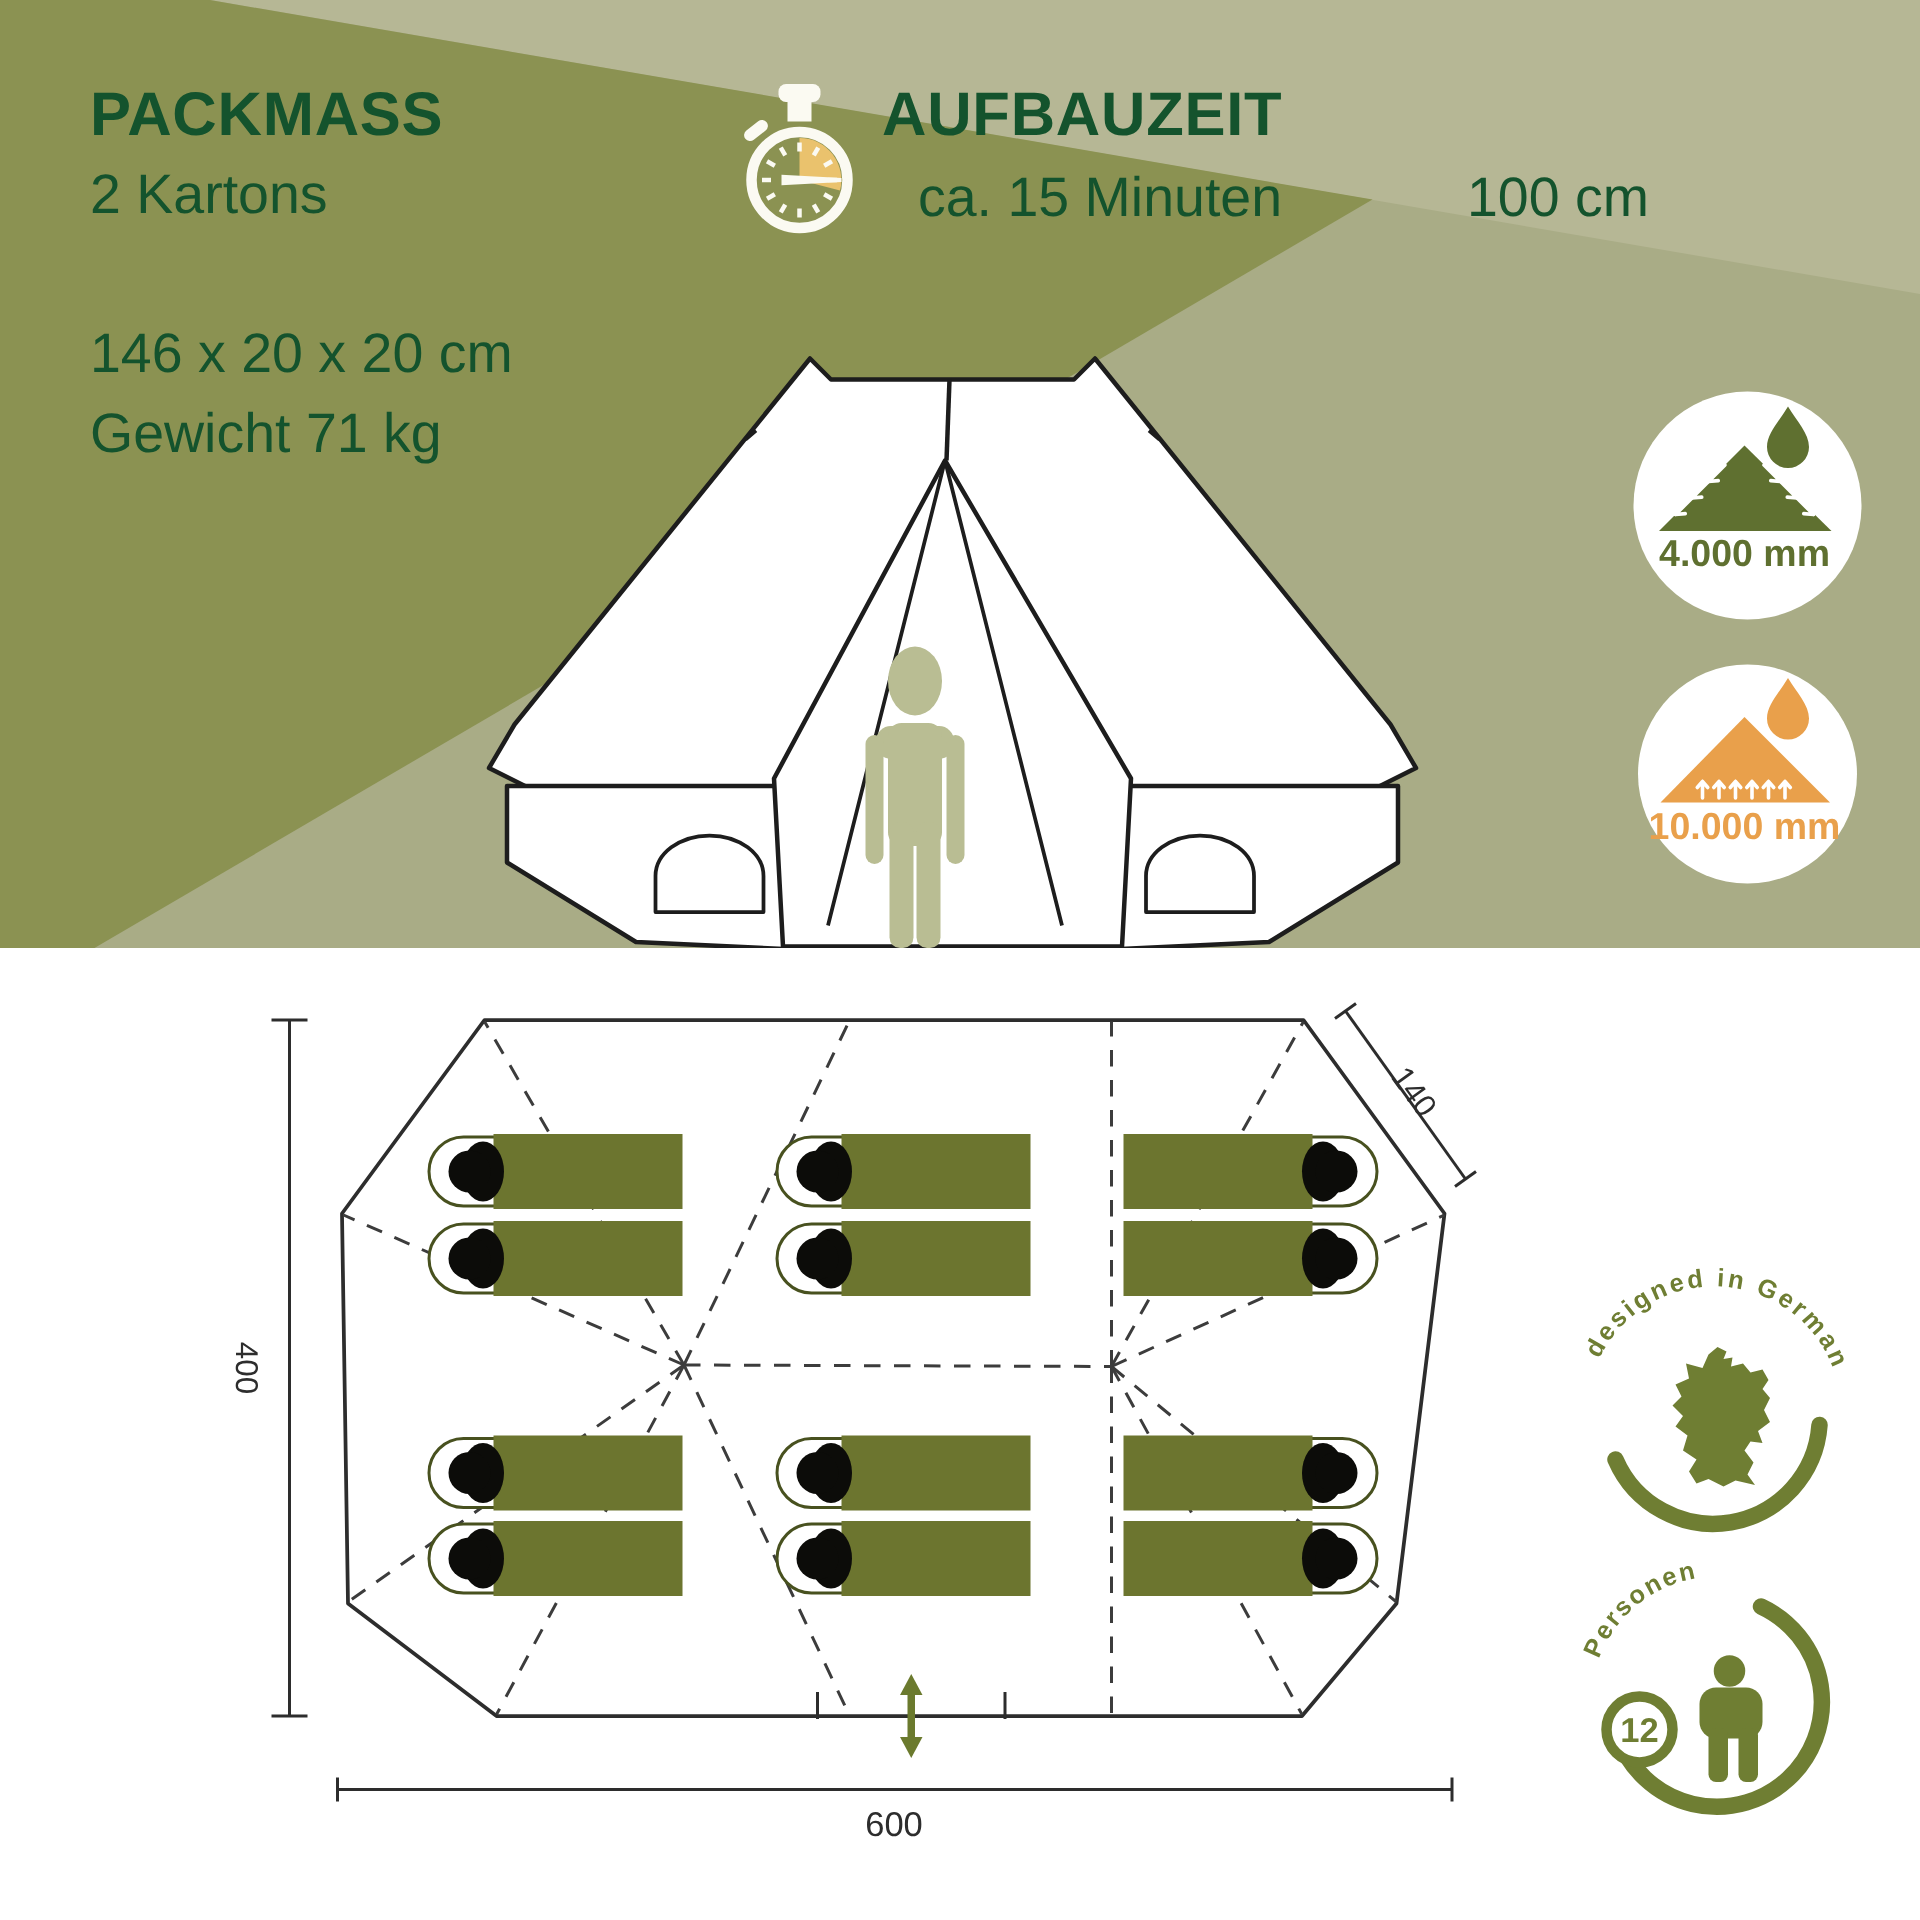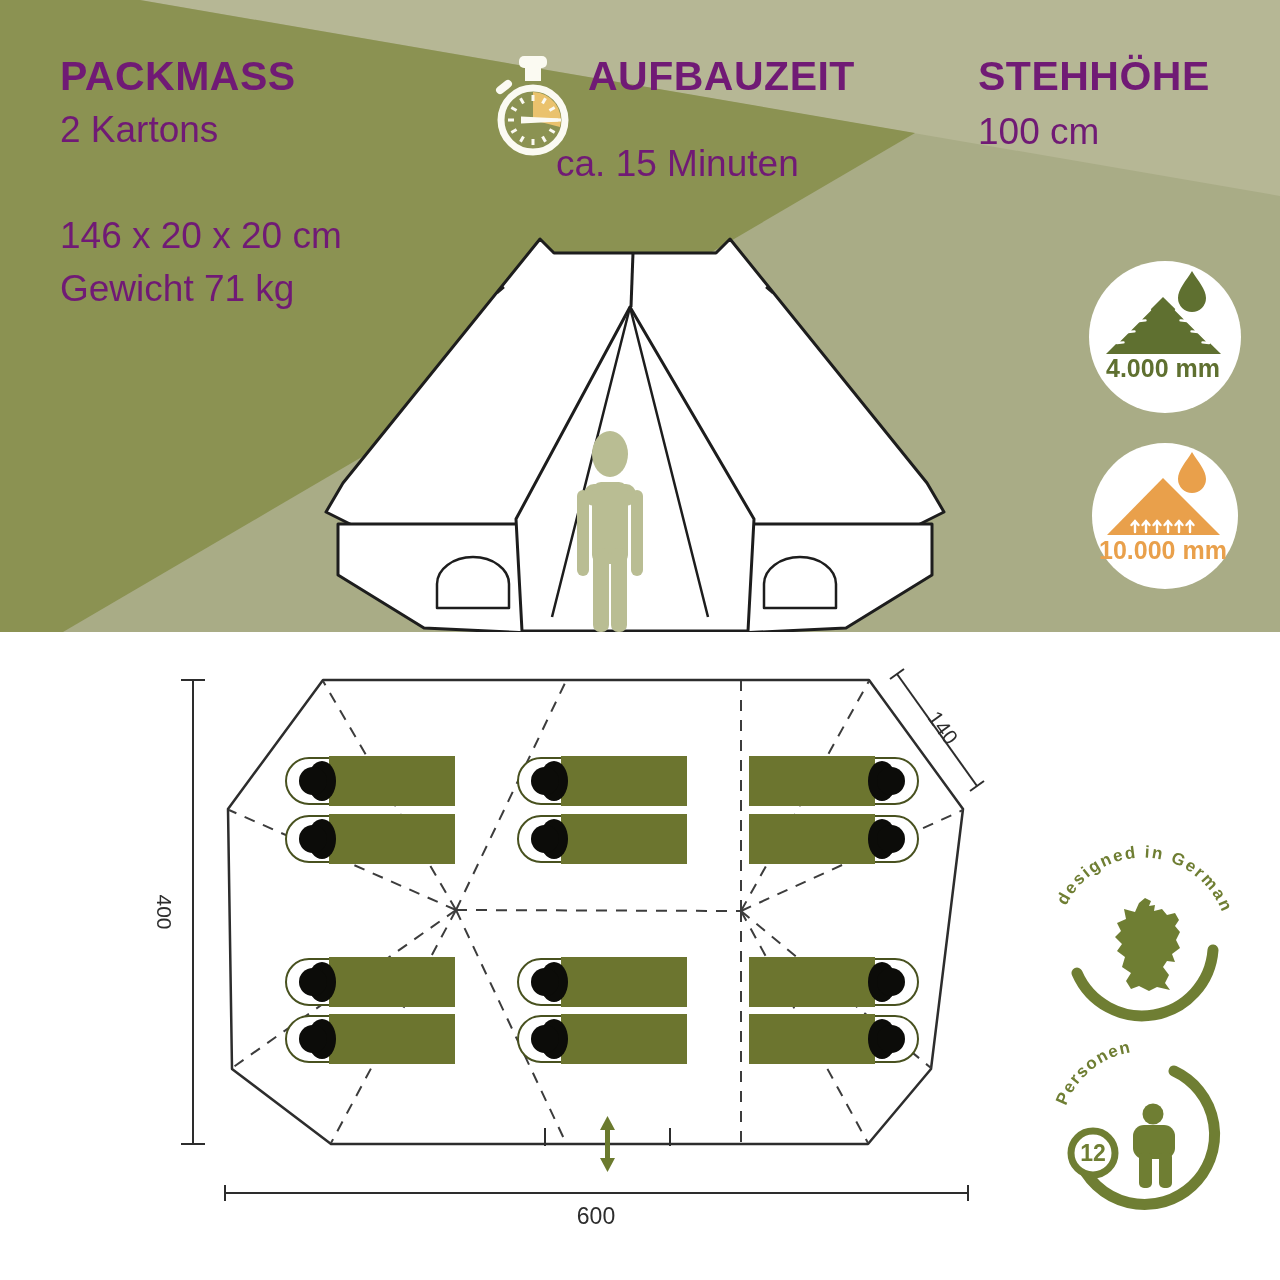--- a/index.html
+++ b/index.html
@@ -2,21 +2,21 @@
 <html><head>
 <meta charset="utf-8">
 <style>
   html,body{margin:0;padding:0;}
   body{width:1280px;height:1280px;position:relative;overflow:hidden;
        font-family:"Liberation Sans",sans-serif;background:#ffffff;}
   .banner{position:absolute;left:0;top:0;width:1280px;height:632px;background:#a9ac86;}
   .banner svg{position:absolute;left:0;top:0;}
   .plan{position:absolute;left:0;top:632px;width:1280px;height:648px;background:#ffffff;}
   .plan svg{position:absolute;left:0;top:0;}
-  .txt{position:absolute;color:#701a75;white-space:nowrap;line-height:1.1;}
+  .txt{position:absolute;color:#14532d;white-space:nowrap;line-height:1.1;}
   .h{font-weight:700;font-size:41px;letter-spacing:.5px;}
   .v{font-weight:400;font-size:37px;}
 </style>
 </head>
 <body>
 
 <div class="banner">
   <svg width="1280" height="632" viewBox="0 0 1280 632">
 
     <polygon points="140,0 1280,0 1280,196" fill="#b6b795"></polygon>
@@ -99,23 +99,22 @@
       <text x="1163" y="559" text-anchor="middle" font-size="25" font-weight="600" fill="#e9a04b">10.000 mm</text>
     </g>
   </svg>
 
   <div class="txt h" style="left:60px;top:54px;">PACKMASS</div>
   <div class="txt v" style="left:60px;top:110px;">2 Kartons</div>
   <div class="txt v" style="left:60px;top:216px;">146 x 20 x 20 cm</div>
   <div class="txt v" style="left:60px;top:269px;text-align:right;">Gewicht 71 kg</div>
 
   <div class="txt h" style="left:588px;top:54px;">AUFBAUZEIT</div>
-  <div class="txt v" style="left:556px;top:112px;margin-top:32px;">ca. 15 Minuten</div>
-
-  <div class="txt h" style="left:978px;top:54px;">STEHHÖHE</div>
+  <div class="txt v" style="left:612px;top:112px;">ca. 15 Minuten</div>
+
   <div class="txt v" style="left:978px;top:112px;">100 cm</div>
 </div>
 
 <div class="plan">
   <svg width="1280" height="648" viewBox="0 0 1280 648">
     <defs>
       <g id="bag">
         <rect x="1" y="2" width="92" height="46" rx="23" fill="#ffffff" stroke="#48511f" stroke-width="2"></rect>
         <rect x="44" y="0" width="126" height="50" fill="#6c752f"></rect>
         <ellipse cx="37" cy="25" rx="14" ry="20" fill="#0c0c09"></ellipse>

